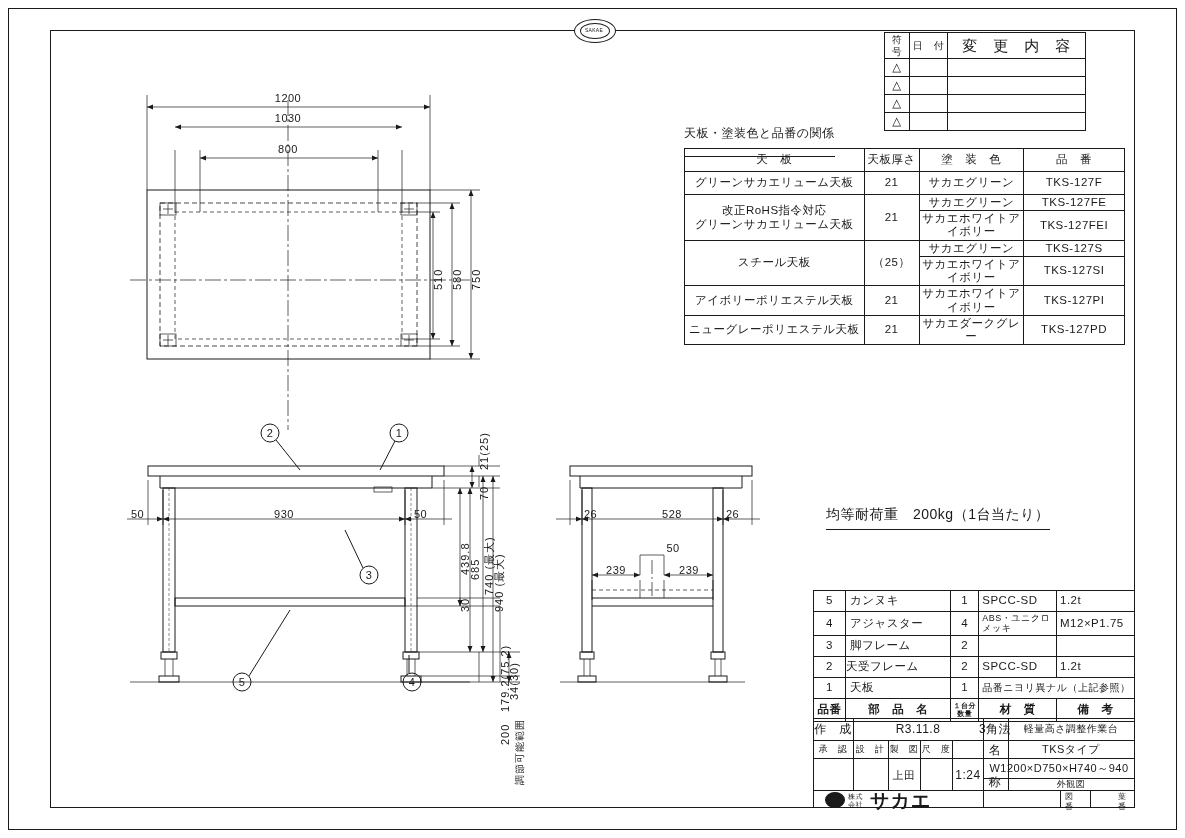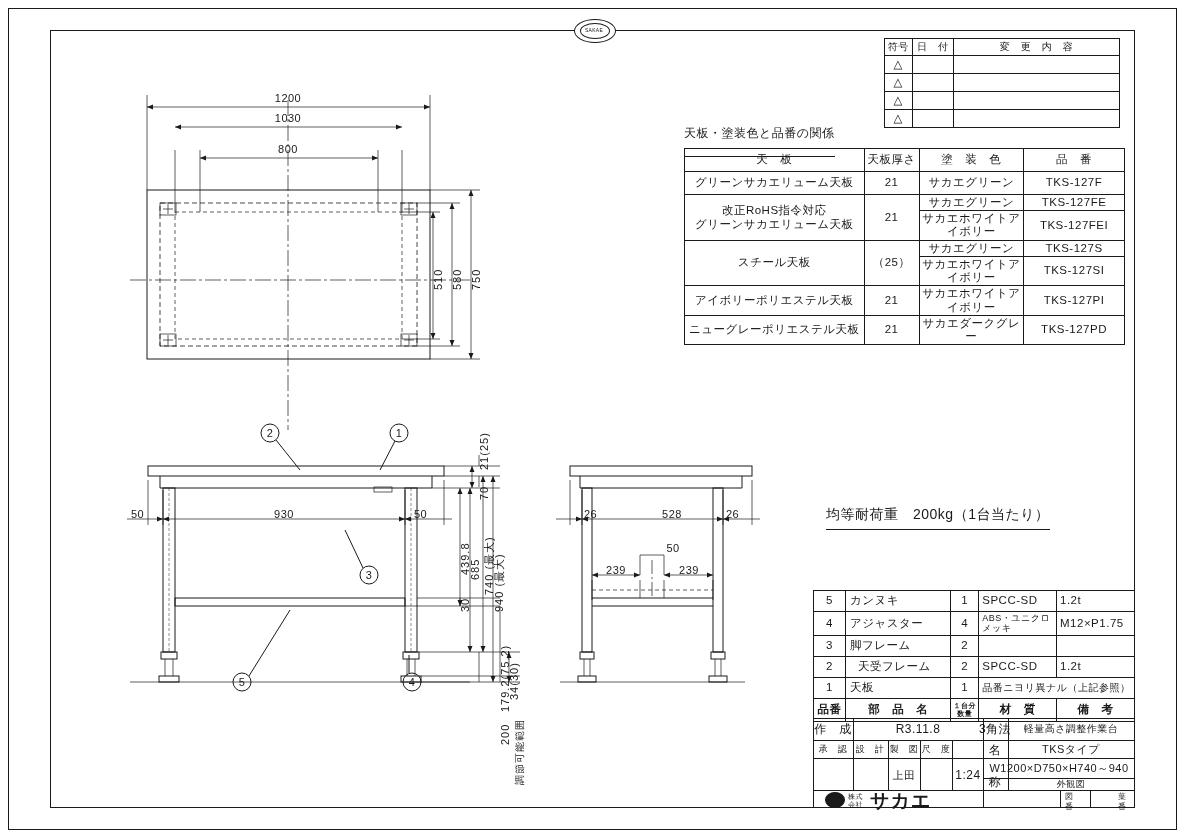--- a/index.html
+++ b/index.html
@@ -330,31 +330,31 @@
     </tr>
     <tr>
       <td style="height:21px;">ニューグレーポリエステル天板</td>
       <td>21</td>
       <td>サカエダークグレー</td>
       <td>TKS-127PD</td>
     </tr>
   </tbody>
     </table>
 
-  <table class="tbl" style="left:884px;top:38px;width:236px;">
+  <table class="tbl" style="left:884px;top:32px;width:202px;">
     <colgroup>
         <col style="width:28px">
         <col style="width:42px">
         <col style="width:171px">
       </colgroup>
     <tbody>
         <tr>
       <td style="height:14px;font-size:10px;">符号</td>
       <td style="font-size:10px;">日　付</td>
-      <td style="font-size:10px;font-family:Liberation Serif, serif;">変　更　内　容</td>
+      <td style="font-size:15px;">変　更　内　容</td>
     </tr>
     <tr>
       <td style="height:15px;">△</td>
       <td></td>
       <td></td>
     </tr>
     <tr>
       <td style="height:15px;">△</td>
       <td></td>
       <td></td>
@@ -399,21 +399,21 @@
     </tr>
     <tr>
       <td style="height:18px;">3</td>
       <td style="text-align:left;padding-left:4px;">脚フレーム</td>
       <td>2</td>
       <td></td>
       <td></td>
     </tr>
     <tr>
       <td style="height:18px;">2</td>
-      <td style="text-align:left;padding-left:12px;">天受フレーム</td>
+      <td style="text-align:left;padding-left:0;">天受フレーム</td>
       <td>2</td>
       <td style="text-align:left;padding-left:3px;">SPCC-SD</td>
       <td style="text-align:left;padding-left:3px;">1.2t</td>
     </tr>
     <tr>
       <td style="height:18px;">1</td>
       <td style="text-align:left;padding-left:4px;">天板</td>
       <td>1</td>
       <td colspan="2" style="text-align:left;padding-left:3px;font-size:10px;">品番ニヨリ異ナル（上記参照）</td>
     </tr>

